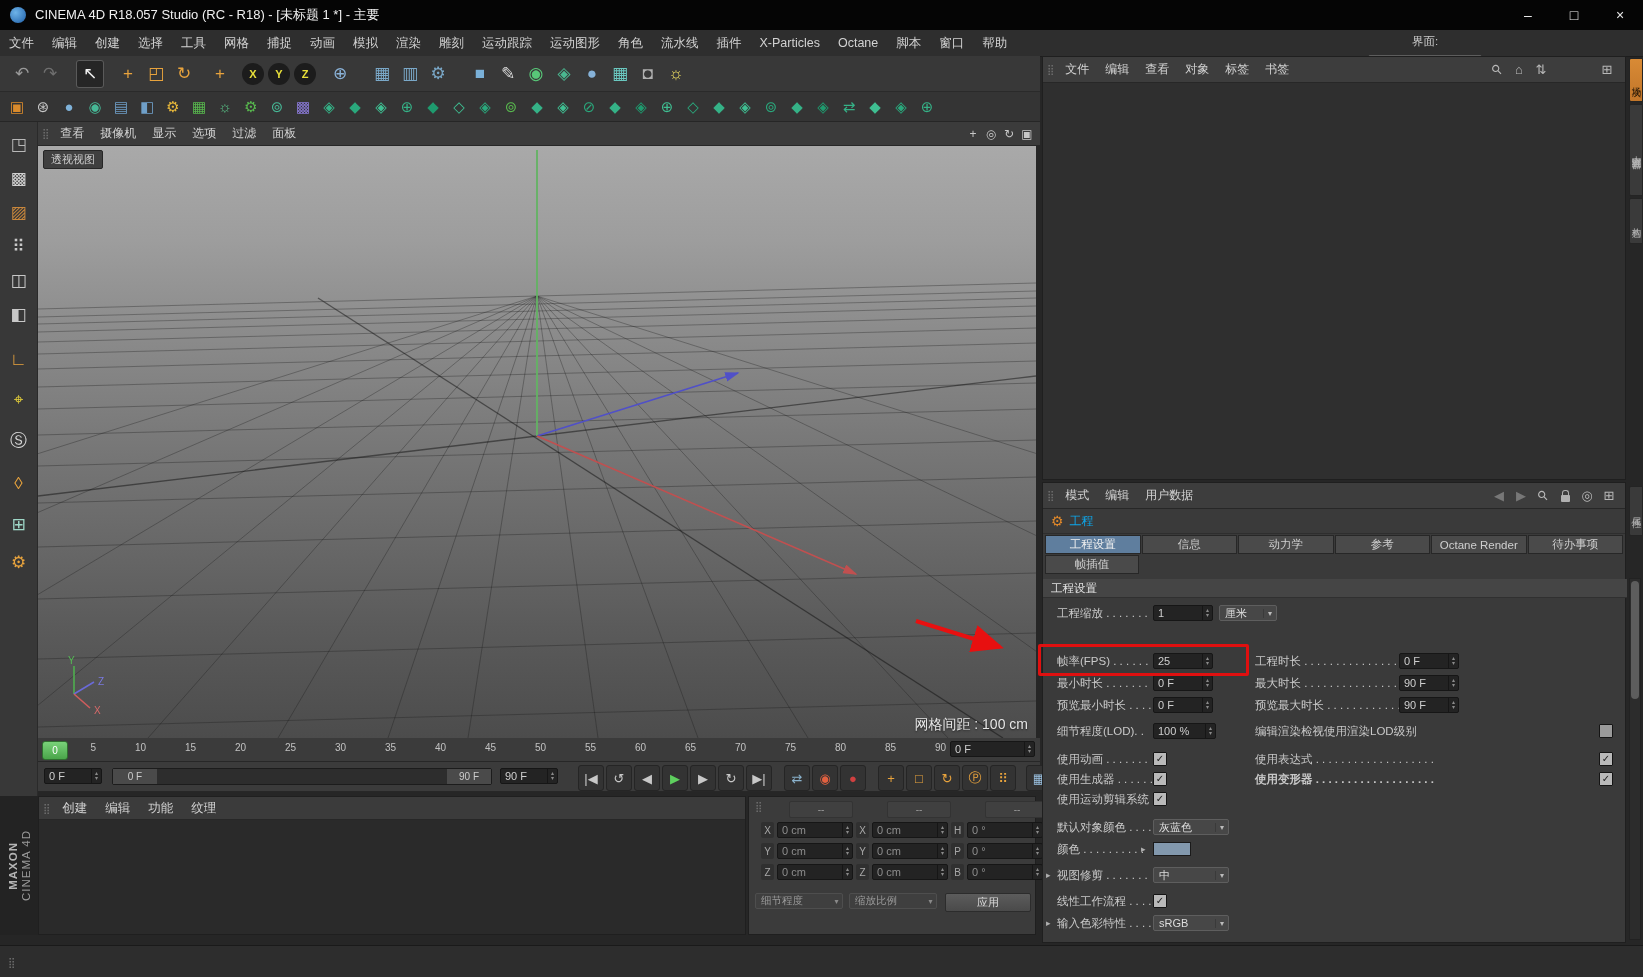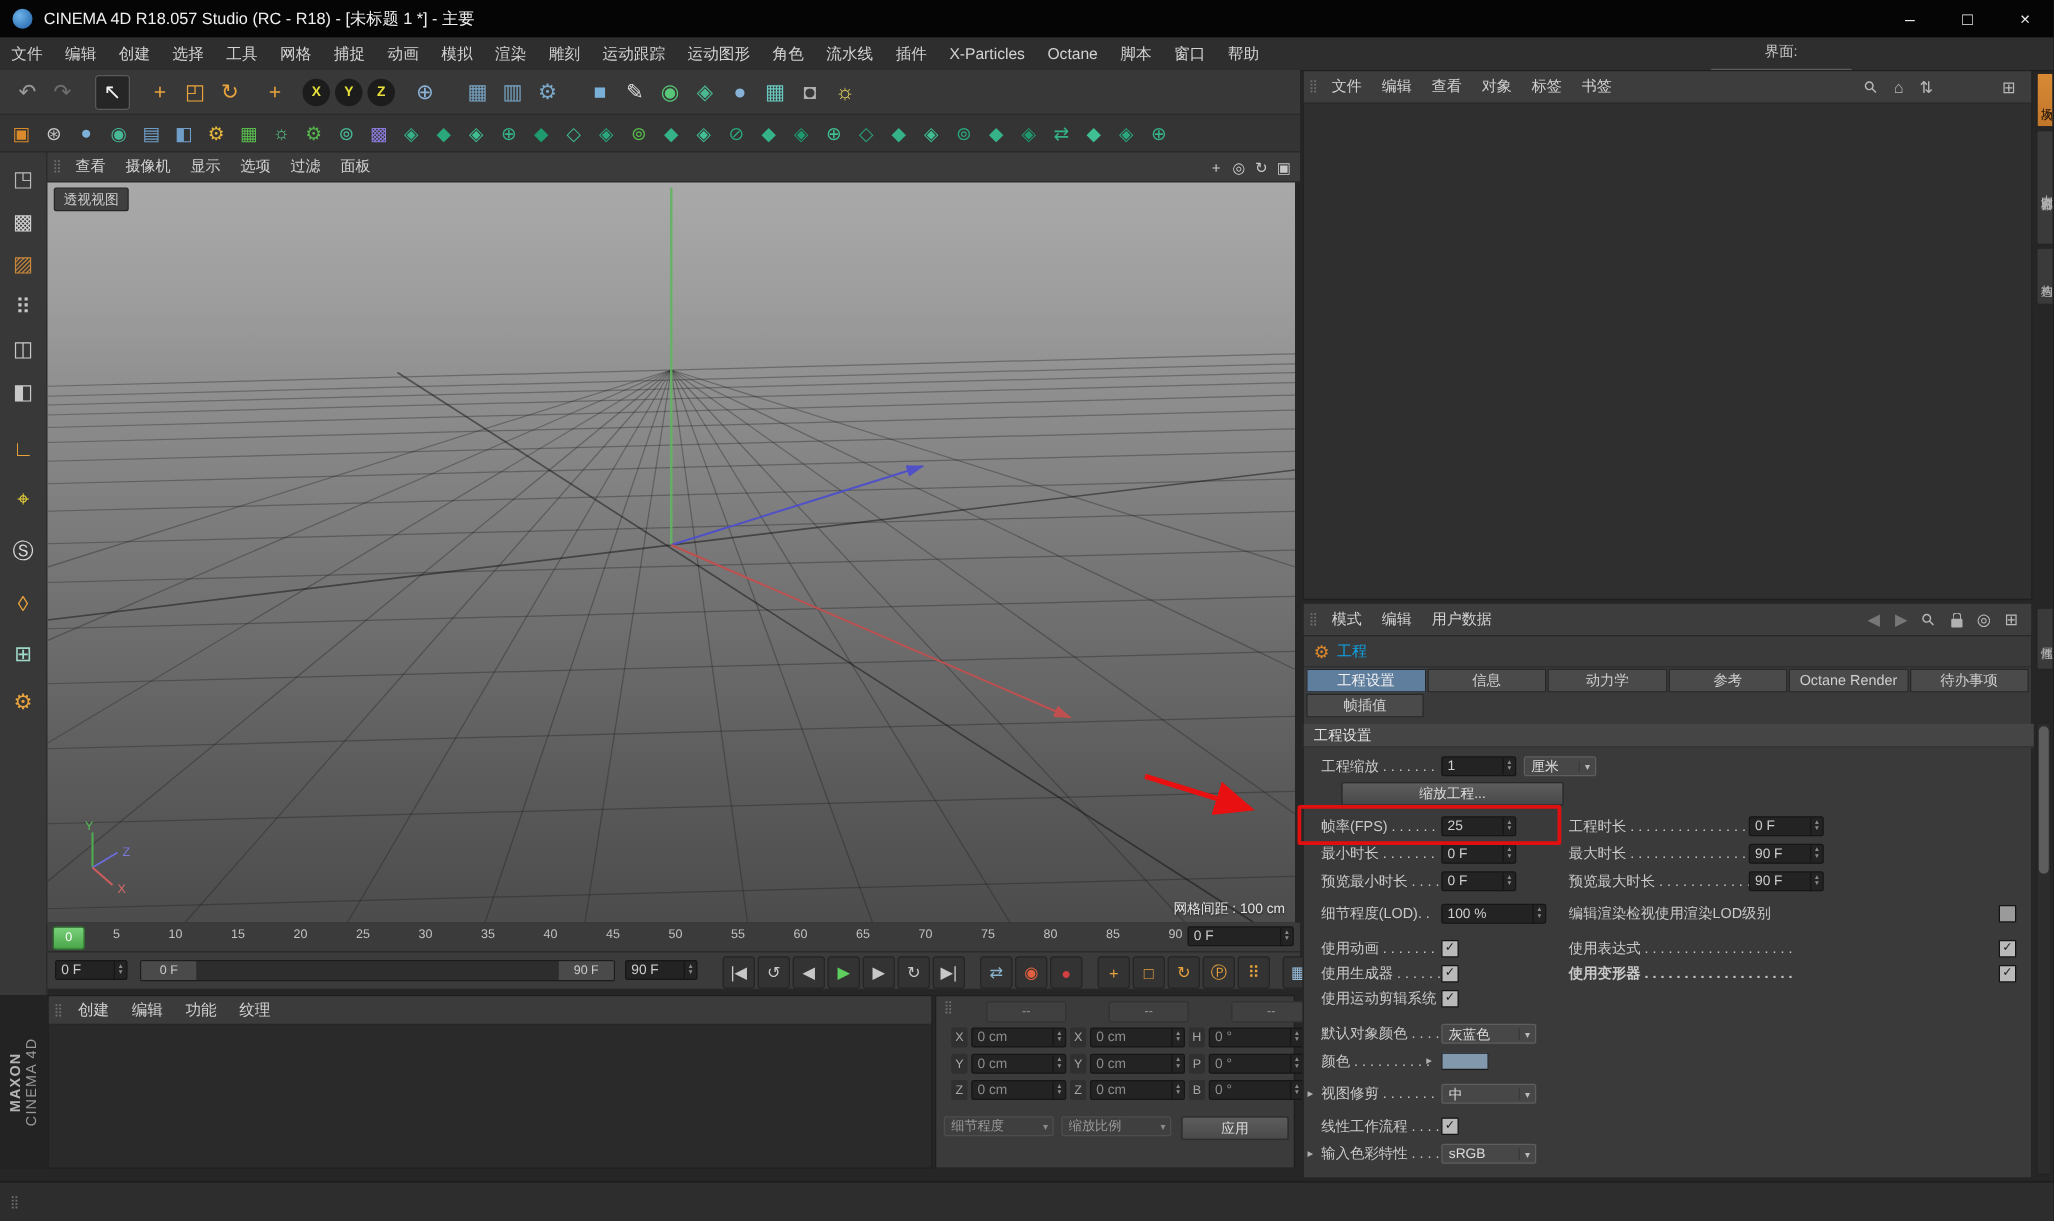--- a/index.html
+++ b/index.html
@@ -35,21 +35,21 @@
   #branding .bx{font-weight:bold;color:#b5b5b5;}
   
   #vpmenu{left:38px;top:122px;width:1002px;height:24px;background:#3b3b3b;border-bottom:1px solid #272727;display:flex;align-items:center;box-sizing:border-box;}
   #vpmenu .mi{font-size:12px;padding:0 8px;}
   #vpnav{margin-left:auto;display:flex;margin-right:4px;}
   #vpnav .ic{width:18px;height:18px;font-size:12px;}
   #canvas{left:38px;top:146px;width:998px;height:592px;
           background:linear-gradient(180deg,#a9a9a9 0%,#9d9d9d 16%,#8f8f8f 28%,#767676 52%,#5a5a5a 82%,#4c4c4c 100%);
           overflow:hidden;}
   #vp-label{position:absolute;left:5px;top:4px;background:rgba(52,52,52,.9);border:1px solid #262626;color:#ccc;font-size:11px;padding:1px 7px;border-radius:2px;}
-  #grid-info{position:absolute;right:8px;bottom:4px;font-size:11px;color:#e6e6e6;text-shadow:0 1px 2px rgba(0,0,0,.6);}
+  #grid-info{position:absolute;right:8px;bottom:4px;font-size:14px;color:#e6e6e6;text-shadow:0 1px 2px rgba(0,0,0,.6);}
   
   #timeline{left:38px;top:738px;width:1002px;height:24px;background:#3b3b3b;border-bottom:1px solid #272727;box-sizing:border-box;}
   #ticks{position:absolute;left:8px;top:4px;width:900px;display:flex;justify-content:space-between;}
   #ticks span{font-size:10px;color:#c2c2c2;}
   #playhead{position:absolute;left:4px;top:3px;width:24px;height:17px;background:linear-gradient(#79d279,#4aa54a);border:1px solid #2f6f2f;border-radius:3px;color:#fff;font-size:10px;display:flex;align-items:center;justify-content:center;}
   
   .spin{position:absolute;height:16px;background:#232323;border:1px solid #161616;display:flex;align-items:center;box-sizing:border-box;border-radius:2px;}
   .spin .v{flex:1;padding:0 4px;font-size:11px;color:#cfcfcf;white-space:nowrap;overflow:hidden;}
   .spin .st{width:9px;align-self:stretch;border-left:1px solid #161616;display:flex;flex-direction:column;align-items:center;justify-content:center;color:#8a8a8a;font-size:6px;line-height:5px;}
   .spin .st i{font-style:normal;}
@@ -778,23 +778,20 @@
               <i>▴</i>
               <i>▾</i>
             </span>
           </span>
         <span class="dd" style="left:176px;width:58px;">
             <span class="dv">厘米</span>
             <span class="da">▾</span>
           </span>
       </div>
 
-      <div class="amrow" style="top:46px;">
-        <span class="btn" style="left:30px;width:176px;">缩放工程...</span>
-      </div>
 
       <div class="amrow" style="top:72px;">
         <span class="lab" style="left:14px;">帧率(FPS) . . . . . .</span>
         <span class="spin" style="left:110px;width:60px;">
             <span class="v">25</span>
             <span class="st">
               <i>▴</i>
               <i>▾</i>
             </span>
           </span>
@@ -841,21 +838,21 @@
             <span class="v">90 F</span>
             <span class="st">
               <i>▴</i>
               <i>▾</i>
             </span>
           </span>
       </div>
 
       <div class="amrow" style="top:142px;">
         <span class="lab" style="left:14px;">细节程度(LOD). .</span>
-        <span class="spin" style="left:110px;width:84px;">
+        <span class="spin" style="left:110px;width:63px;">
             <span class="v">100 %</span>
             <span class="st">
               <i>▴</i>
               <i>▾</i>
             </span>
           </span>
         <span class="lab" style="left:212px;">编辑渲染检视使用渲染LOD级别</span>
         <span class="chk off" style="left:556px;">✓</span>
       </div>
 

